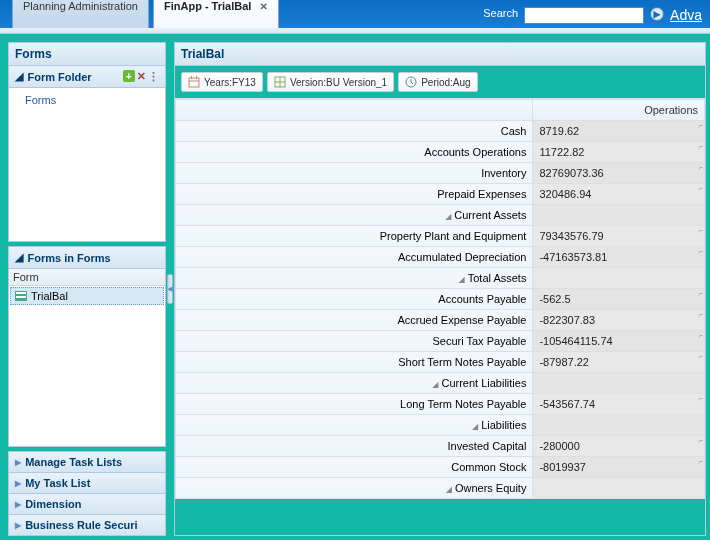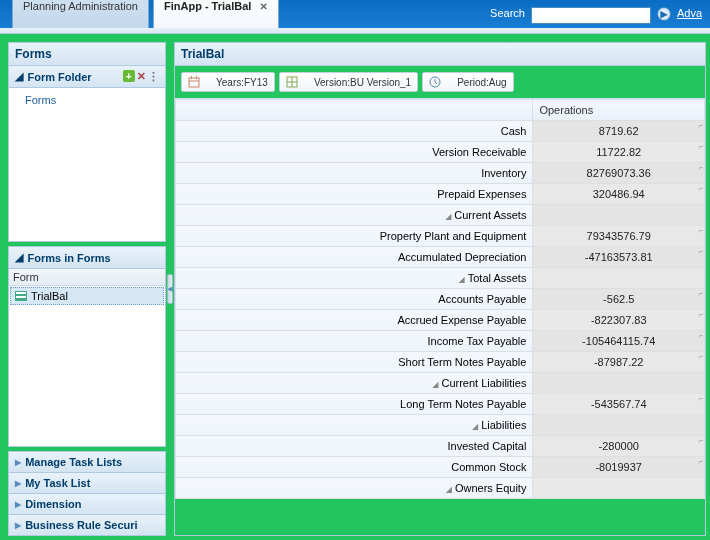--- a/index.html
+++ b/index.html
@@ -6,25 +6,25 @@
   body { font-family: Tahoma, Arial, sans-serif; font-size: 11px; background: #fff; width: 710px; height: 540px; overflow: hidden; }
   
   
   .topbar { background: linear-gradient(#0a6dc4, #1a7dd4); height: 28px; display: flex; align-items: flex-end; padding-left: 12px; }
   .tab { background: linear-gradient(#d4e4f2, #c3d8ec); border: 1px solid #7aa8d0; border-bottom: none; border-radius: 3px 3px 0 0; padding: 16px 10px; margin-right: 4px; font-size: 11px; color: #333; display: flex; align-items: center; gap: 4px; cursor: pointer; }
   .tab.active { background: linear-gradient(#fff, #f3f8fd); font-weight: bold; color: #222; }
   .tab .close { font-size: 10px; color: #666; margin-left: 4px; }
   .search-area { margin-left: auto; display: flex; padding: 0 8px 4px 0; gap: 6px; color: #fff; }
   .search-area input { width: 120px; height: 17px; border: 1px solid #4a8cc4; font-size: 11px; padding: 0 3px; }
   .search-go { width: 14px; height: 14px; background: radial-gradient(circle,#fff,#b3d4f0); border-radius: 50%; display:flex; align-items:center; justify-content:center; color:#1a6db4; font-size:9px; font-weight:bold; border:1px solid #4a8cc4;}
-  .adv { color:#fff; text-decoration: underline; font-size:11px; }
+  .adv { color:#fff; text-decoration: underline; font-size:14px; }
   
   .subbar { height: 6px; background: linear-gradient(#e8f0f8,#d8e6f4); border-bottom: 1px solid #b0c8e0; }
   
-  .main-area { display: flex; height: 506px; padding: 8px 4px 4px 8px; gap: 0; background: #22c55e; }
+  .main-area { display: flex; height: 506px; padding: 8px 4px 4px 8px; gap: 0; background: #14b8a6; }
   
   .left-col { width: 158px; display: flex; flex-direction: column; gap: 4px;}
   .panel { border: 1px solid #b0c8e0; background: #fff; display: flex; flex-direction: column; }
   .panel-hdr { background: linear-gradient(#e8f2fa,#d4e4f2); border-bottom: 1px solid #b0c8e0; padding: 4px 6px; font-weight: bold; color: #003d6b; font-size: 12px; display:flex; align-items:center; justify-content:space-between;}
   .panel-hdr.sub { font-weight: bold; font-size: 11px;}
   .panel-body { padding: 4px 2px; overflow: auto; flex:1; }
   .folder-tools { display:flex; gap:2px; font-size:11px; color:#666;}
   .folder-tools span { cursor:pointer; }
   
   .tree-node { padding: 2px 4px 2px 14px; color: #1a5a9e; cursor:pointer; display:flex; align-items:center; gap:3px;}
@@ -41,34 +41,34 @@
   .stack-hdr .chev { font-size:8px; color:#5a8cc0;}
   
   .left-bottom { border:1px solid #b0c8e0; }
   
   .splitter { width: 8px; display:flex; align-items:center; justify-content:center; cursor: col-resize;}
   .splitter .handle { width:6px; height:30px; background: linear-gradient(90deg,#c8d8e8,#e4ecf4); border:1px solid #a0b8d0; border-radius:2px; display:flex; align-items:center; justify-content:center; font-size:7px; color:#5a8cc0;}
   
   .right-col { flex: 1; display: flex; flex-direction: column; border: 1px solid #b0c8e0; overflow:hidden;}
   
   .pov-bar { padding: 6px 6px; border-bottom: 1px solid #d4e0ec; display:flex; gap:4px; flex-wrap:wrap; }
-  .pov-chip { border:1px solid #c0d0e0; background: linear-gradient(#fff,#f0f6fc); padding: 3px 6px; font-size:10px; color:#333; display:flex; align-items:center; gap:16px; cursor:pointer; border-radius:2px;}
+  .pov-chip { border:1px solid #c0d0e0; background: linear-gradient(#fff,#f0f6fc); padding: 3px 6px; font-size:10px; color:#333; display:flex; align-items:center; gap:4px; cursor:pointer; border-radius:2px;}
   .pov-chip .dim-icon { width:12px; height:12px; display:inline-block;}
   .dim-icon svg { width:12px; height:12px; }
   
   .grid-wrap { flex:1; overflow:auto; }
   .grid { width: 100%; border-collapse: collapse; font-size: 11px; }
   .grid td, .grid th { border: 1px solid #d8e0e8; padding: 3px 6px; height: 21px; white-space: nowrap;}
-  .grid th { background: linear-gradient(#f4f8fc,#e8f0f8); font-weight: normal; text-align: left; color:#333; }
+  .grid th { background: linear-gradient(#f4f8fc,#e8f0f8); font-weight: normal; text-align: right; color:#333; }
   .grid .row-hdr { background: linear-gradient(#f4f8fc,#eef4fa); text-align: right; padding-left: 32px; width: 200px;}
   .grid .row-hdr.lvl1 { padding-left: 18px; }
   .grid .row-hdr.lvl2 { padding-left: 32px; }
   .grid .row-hdr.parent { padding-left: 18px; }
   .grid .row-hdr .tri { font-size:8px; color:#888; margin-right:3px;}
-  .grid .val { text-align: center; background: #e8e8e8; width:96px; position:relative; color:#222;}
+  .grid .val { text-align: left; background: #e8e8e8; width:96px; position:relative; color:#222;}
   .grid .val.empty { background: #e8e8e8;}
   .grid .corner-mark { position:absolute; top:1px; right:1px; font-size:7px; color:#888;}
   .grid tr:nth-child(odd) .val { background:#e4e4e4;}
   
   .plus-icon { width:12px; height:12px; background:#6b3; border-radius:2px; display:inline-flex; align-items:center; justify-content:center; color:#fff; font-size:10px; font-weight:bold;}
 </style>
 </head>
 <body>
 
 <div class="topbar">
@@ -197,21 +197,21 @@
             <th></th>
             <th>Operations</th>
           </tr>
         </thead>
         <tbody id="grid-body">
             <tr>
               <td class="row-hdr lvl2"><span>Cash</span></td>
               <td class="val">8719.62<span class="corner-mark">⌐</span></td>
             </tr>
             <tr>
-              <td class="row-hdr lvl2"><span>Version Receivable</span></td>
+              <td class="row-hdr lvl2"><span>Accounts Operations</span></td>
               <td class="val">11722.82<span class="corner-mark">⌐</span></td>
             </tr>
             <tr>
               <td class="row-hdr lvl2"><span>Inventory</span></td>
               <td class="val">82769073.36<span class="corner-mark">⌐</span></td>
             </tr>
             <tr>
               <td class="row-hdr lvl2"><span>Prepaid Expenses</span></td>
               <td class="val">320486.94<span class="corner-mark">⌐</span></td>
             </tr>
@@ -233,21 +233,21 @@
             </tr>
             <tr>
               <td class="row-hdr lvl2"><span>Accounts Payable</span></td>
               <td class="val">-562.5<span class="corner-mark">⌐</span></td>
             </tr>
             <tr>
               <td class="row-hdr lvl2"><span>Accrued Expense Payable</span></td>
               <td class="val">-822307.83<span class="corner-mark">⌐</span></td>
             </tr>
             <tr>
-              <td class="row-hdr lvl2"><span>Income Tax Payable</span></td>
+              <td class="row-hdr lvl2"><span>Securi Tax Payable</span></td>
               <td class="val">-105464115.74<span class="corner-mark">⌐</span></td>
             </tr>
             <tr>
               <td class="row-hdr lvl2"><span>Short Term Notes Payable</span></td>
               <td class="val">-87987.22<span class="corner-mark">⌐</span></td>
             </tr>
             <tr>
               <td class="row-hdr lvl1"><span class="tri">◢</span><span>Current Liabilities</span></td>
               <td class="val empty"></td>
             </tr>

